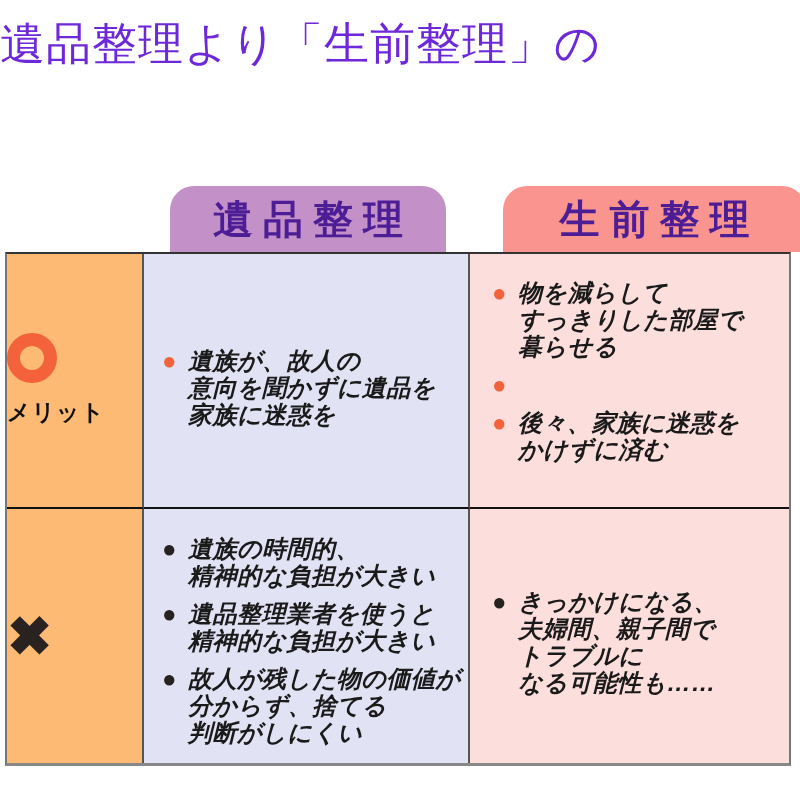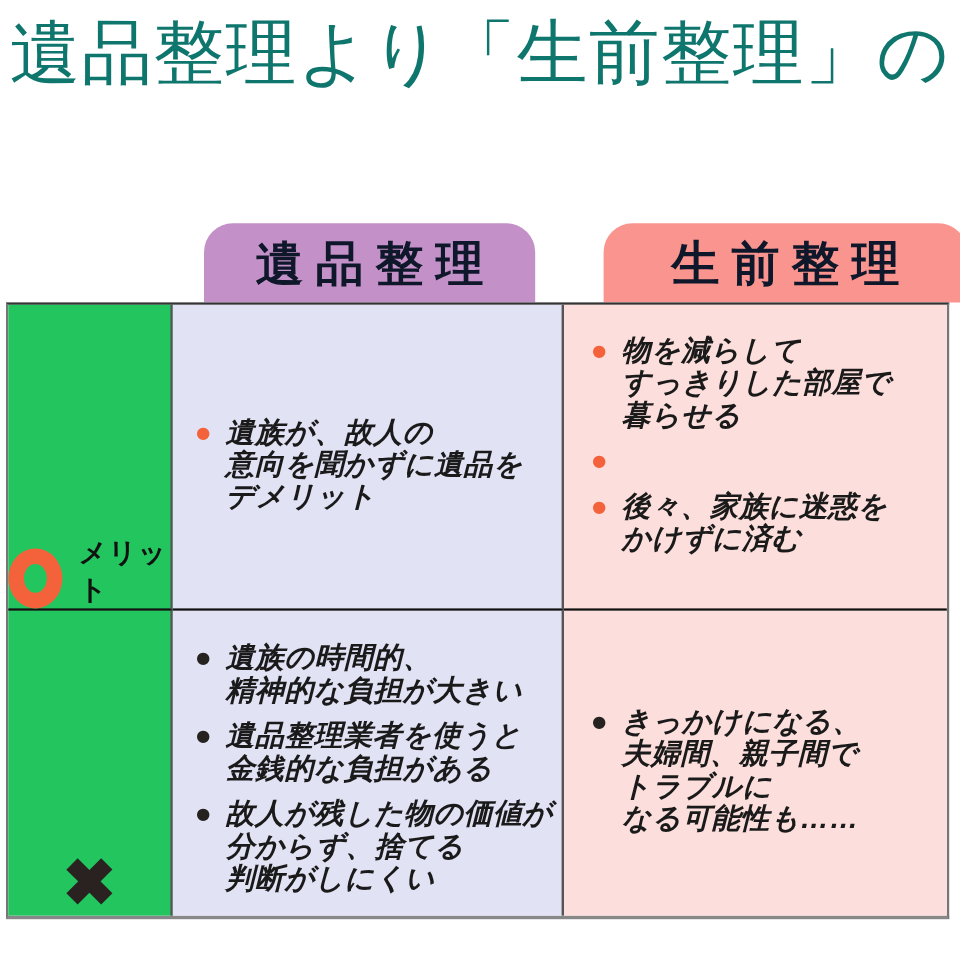--- a/index.html
+++ b/index.html
@@ -16,45 +16,44 @@
     font-family: "Liberation Sans", sans-serif;
     color: #1a1a1a;
   }
 
   
   .title {
     position: absolute;
     top: 8px;
     left: 0;
     width: 100%;
-    text-align: center;
     font-family: "DejaVu Serif", "Liberation Serif", serif;
-    font-size: 59px;
+    font-size: 45px;
     line-height: 72px;
     font-weight: 500;
-    color: #0f766e;
+    color: #6d28d9;
     letter-spacing: 1px;
     white-space: nowrap;
   }
 
   
   .tab {
     position: absolute;
     top: 186px;
     height: 66px;
     border-radius: 24px 24px 0 0;
     display: flex;
     align-items: center;
     justify-content: center;
     font-size: 40px;
     font-weight: bold;
     letter-spacing: 10px;
     padding-left: 10px;
     box-sizing: border-box;
-    color: #0f172a;
+    color: #4c1d95;
   }
   .tab-ihin {
     left: 170px;
     width: 276px;
     background: #c490c8;
   }
   .tab-seizen {
     left: 503px;
     width: 303px;
     background: #fa948f;
@@ -78,24 +77,24 @@
     box-sizing: border-box;
   }
   .cell {
     box-sizing: border-box;
     position: relative;
   }
   .cell.v-div { border-right: 2px solid #555555; }
   .cell.h-div { border-bottom: 2px solid #111111; }
 
   .label-cell {
-    background: #22c55e;
+    background: #fdba74;
     display: flex;
-    flex-direction: row;
-    align-items: flex-end;
+    flex-direction: column;
+    align-items: flex-start;
     justify-content: center;
     gap: 14px;
   }
   .circle-mark {
     width: 24px;
     height: 24px;
     border: 13px solid #f3623a;
     border-radius: 50%;
   }
   .cross-mark {
@@ -159,21 +158,21 @@
     <div class="cell label-cell v-div h-div">
       <div class="circle-mark"></div>
       <div class="row-label">メリット</div>
     </div>
 
     <div class="cell lavender v-div h-div pad-merit-ihin">
       <div class="item">
         <span class="bullet orange">●</span>
         <span class="item-text">遺族が、故人の
 意向を聞かずに遺品を
-デメリット</span>
+家族に迷惑を</span>
       </div>
     </div>
 
     <div class="cell pinkcell h-div pad-merit-seizen">
       <div class="item">
         <span class="bullet orange">●</span>
         <span class="item-text">物を減らして
 すっきりした部屋で
 暮らせる</span>
       </div>
@@ -193,21 +192,21 @@
 
     <div class="cell lavender v-div pad-demerit-ihin">
       <div class="item">
         <span class="bullet dark">●</span>
         <span class="item-text">遺族の時間的、
 精神的な負担が大きい</span>
       </div>
       <div class="item">
         <span class="bullet dark">●</span>
         <span class="item-text">遺品整理業者を使うと
-金銭的な負担がある</span>
+精神的な負担が大きい</span>
       </div>
       <div class="item">
         <span class="bullet dark">●</span>
         <span class="item-text">故人が残した物の価値が
 分からず、捨てる
 判断がしにくい</span>
       </div>
     </div>
 
     <div class="cell pinkcell pad-demerit-seizen">

